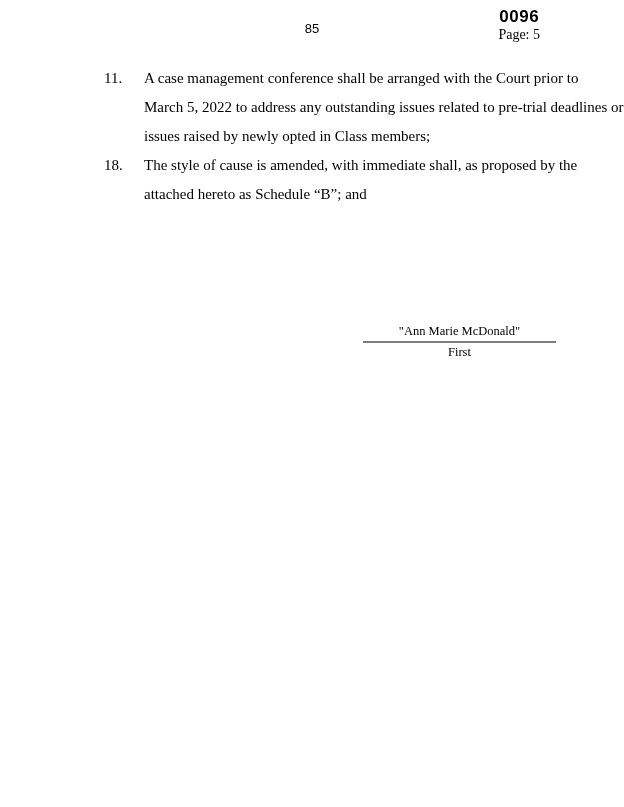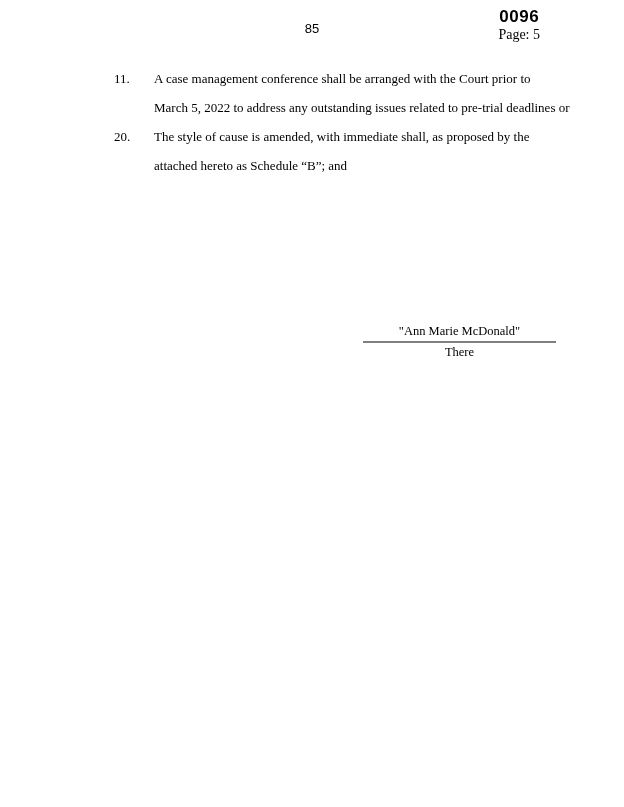--- a/index.html
+++ b/index.html
@@ -47,23 +47,23 @@
     font-family: "Liberation Serif", serif;
     font-size: 14px;
     line-height: 15px;
     margin-top: 2px;
   }
 
   
   .order-list {
     position: absolute;
     top: 64px;
-    left: 114px;
+    left: 104px;
     width: 470px;
-    font-size: 13px;
+    font-size: 15px;
   }
   .order-item {
     position: relative;
     padding-left: 40px;
   }
   .item-num {
     position: absolute;
     left: 0;
     top: 0;
     height: 29px;
@@ -105,29 +105,30 @@
     <div class="bates-num">0096</div>
     <div class="page-label">Page: 5</div>
   </div>
 
   <div class="order-list">
 
     <div class="order-item">
       <div class="item-num">11.</div>
       <div class="item-line">A case management conference shall be arranged with the Court prior to</div>
       <div class="item-line">March 5, 2022 to address any outstanding issues related to pre-trial deadlines or</div>
+      <div class="item-line">issues raised by newly opted in Class members;</div>
     </div>
 
     <div class="order-item">
-      <div class="item-num">20.</div>
+      <div class="item-num">18.</div>
       <div class="item-line">The style of cause is amended, with immediate shall, as proposed by the</div>
       <div class="item-line">attached hereto as Schedule “B”; and</div>
     </div>
 
 
   </div>
 
   <div class="signature-block">
     <div class="sig-name">"Ann Marie McDonald"</div>
-    <div class="sig-title">There</div>
+    <div class="sig-title">First</div>
   </div>
 
 </div>
 
 </body></html>

